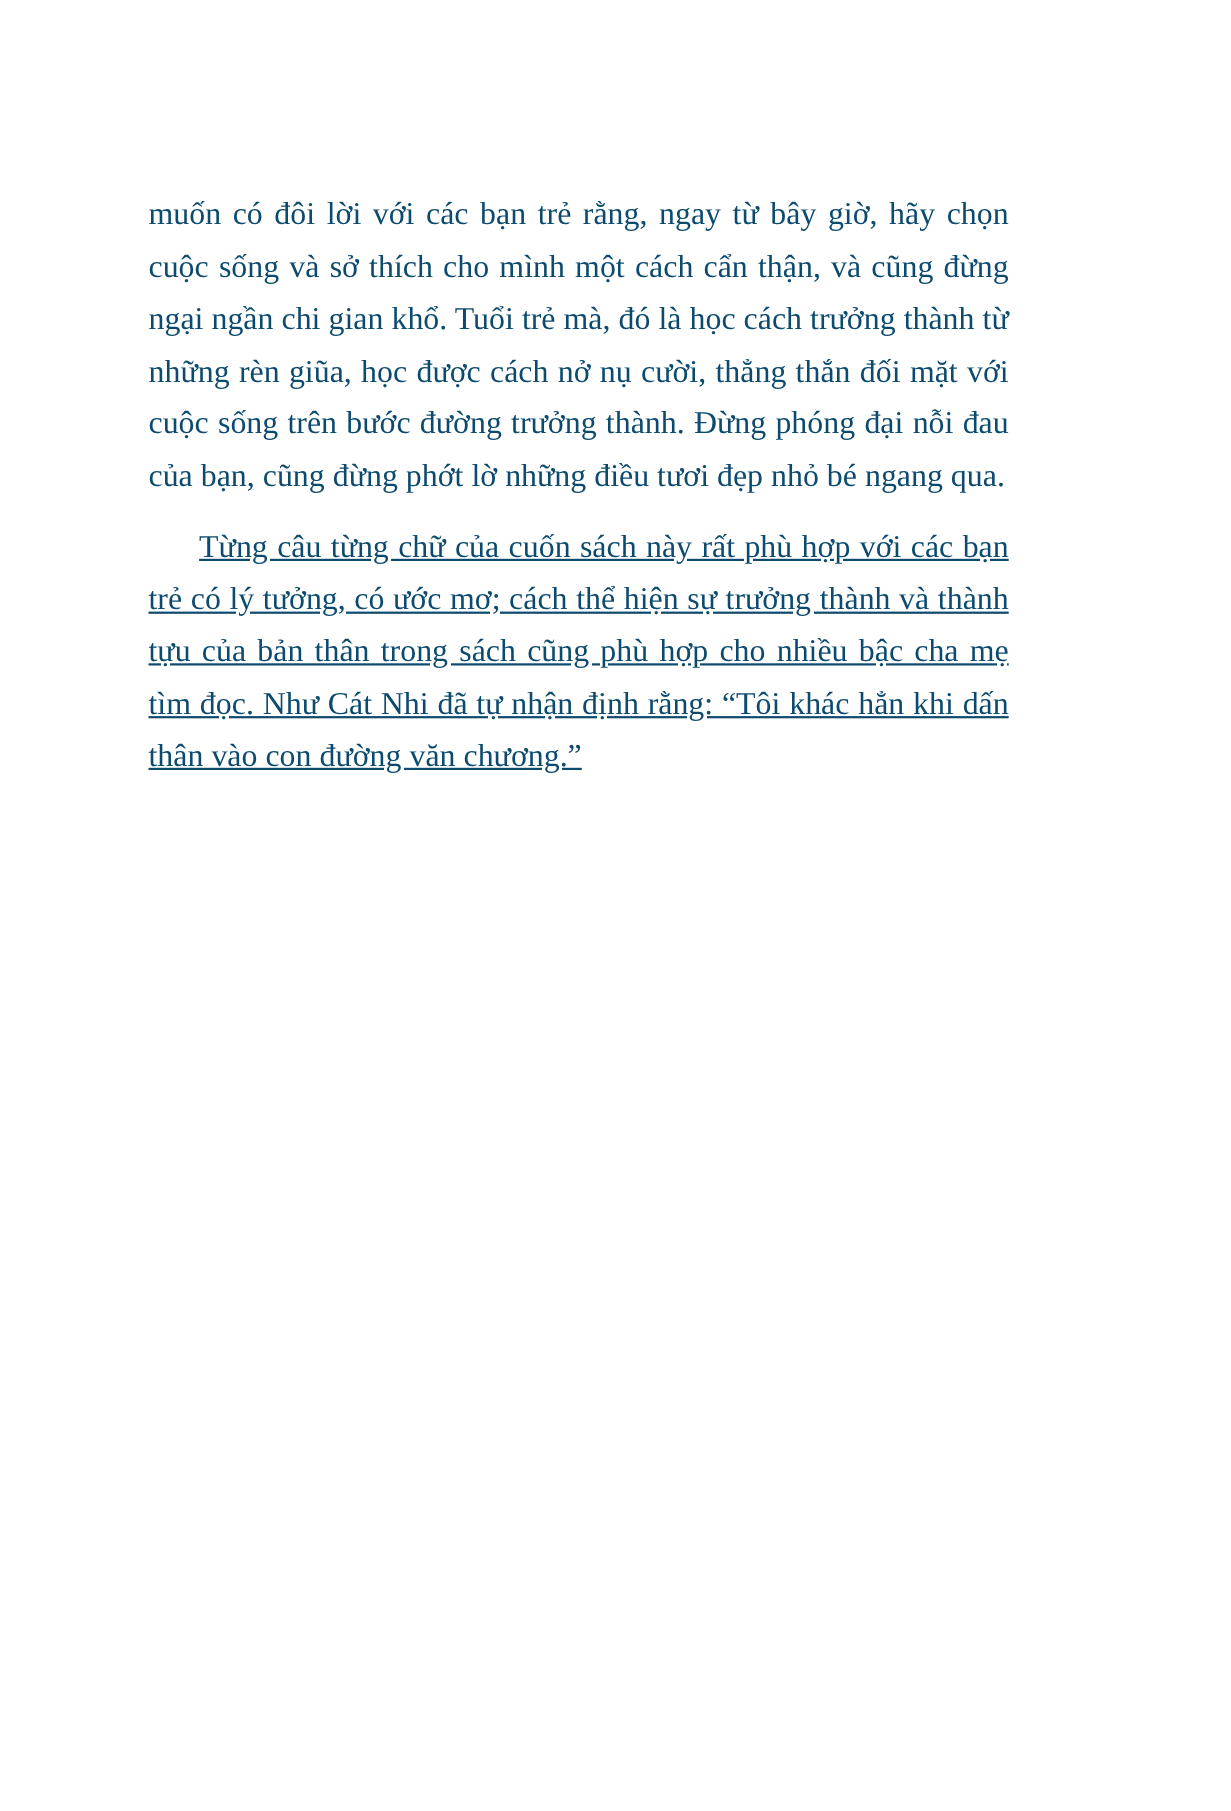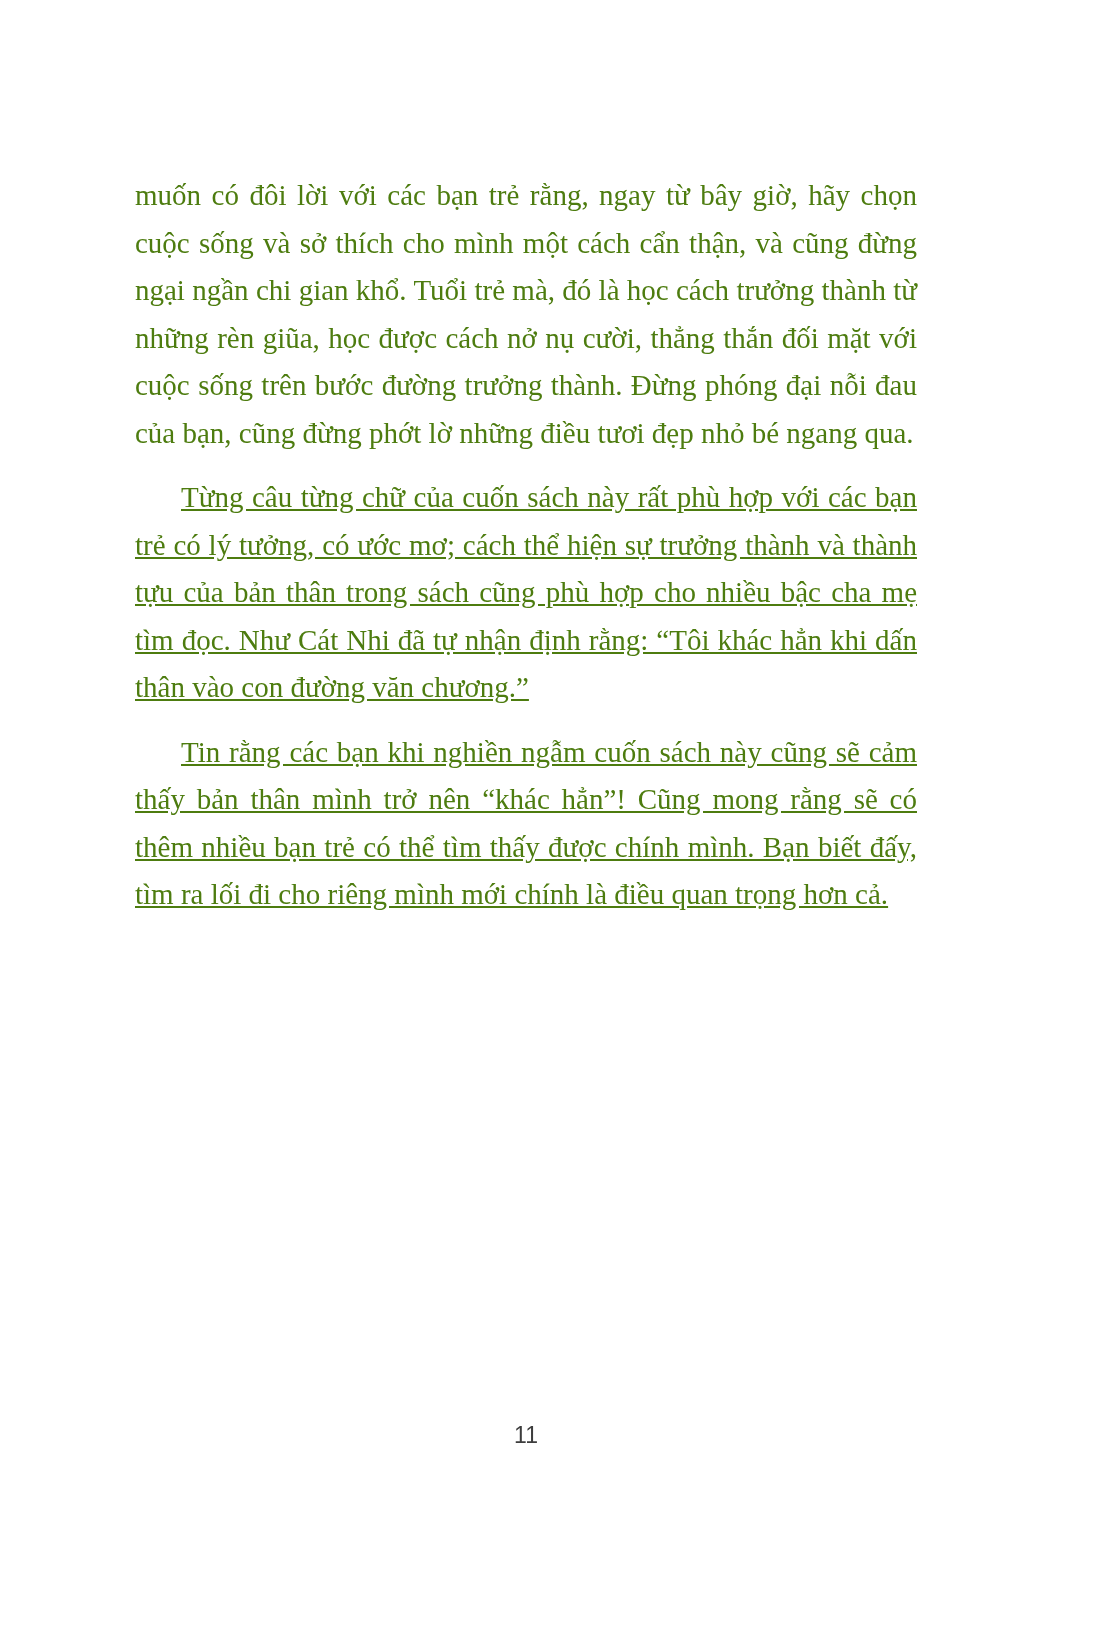--- a/index.html
+++ b/index.html
@@ -22,21 +22,21 @@
     background: #ffffff;
   }
   .text-block {
     position: absolute;
     top: 172px;
     left: 135px;
     width: 782px;
     font-family: "Liberation Serif", "DejaVu Serif", serif;
     font-size: 29px;
     line-height: 47.5px;
-    color: #4d7c0f;
+    color: #0c4a6e;
     text-align: justify;
   }
   .para {
     margin: 0 0 17px 0;
     text-indent: 0;
   }
   .para.indent {
     text-indent: 46px;
     text-decoration: underline;
   }
@@ -51,16 +51,14 @@
     color: #3d3d3d;
   }
 </style>
 </head>
 <body>
 
 <div class="book-page">
   <div class="text-block">
     <p class="para no-indent">muốn có đôi lời với các bạn trẻ rằng, ngay từ bây giờ, hãy chọn cuộc sống và sở thích cho mình một cách cẩn thận, và cũng đừng ngại ngần chi gian khổ. Tuổi trẻ mà, đó là học cách trưởng thành từ những rèn giũa, học được cách nở nụ cười, thẳng thắn đối mặt với cuộc sống trên bước đường trưởng thành. Đừng phóng đại nỗi đau của bạn, cũng đừng phớt lờ những điều tươi đẹp nhỏ bé ngang qua.</p>
     <p class="para indent">Từng câu từng chữ của cuốn sách này rất phù hợp với các bạn trẻ có lý tưởng, có ước mơ; cách thể hiện sự trưởng thành và thành tựu của bản thân trong sách cũng phù hợp cho nhiều bậc cha mẹ tìm đọc. Như Cát Nhi đã tự nhận định rằng: “Tôi khác hẳn khi dấn thân vào con đường văn chương.”</p>
-    <p class="para indent">Tin rằng các bạn khi nghiền ngẫm cuốn sách này cũng sẽ cảm thấy bản thân mình trở nên “khác hẳn”! Cũng mong rằng sẽ có thêm nhiều bạn trẻ có thể tìm thấy được chính mình. Bạn biết đấy, tìm ra lối đi cho riêng mình mới chính là điều quan trọng hơn cả.</p>
   </div>
-  <div class="page-number">11</div>
 </div>
 
 </body></html>

